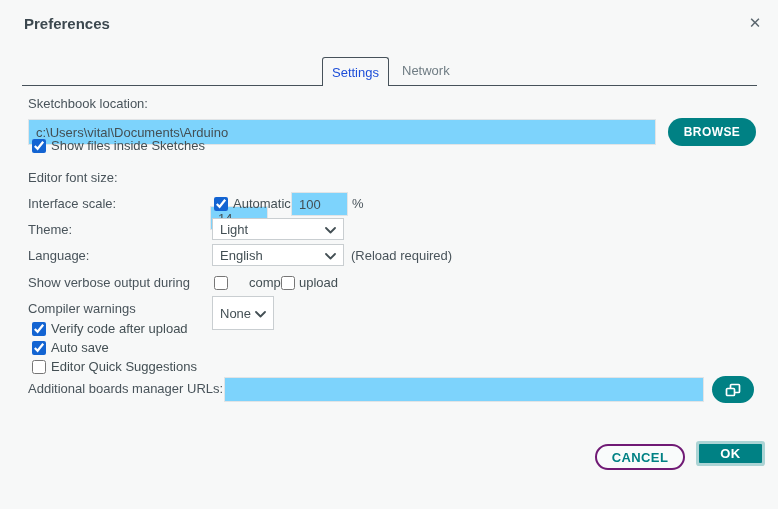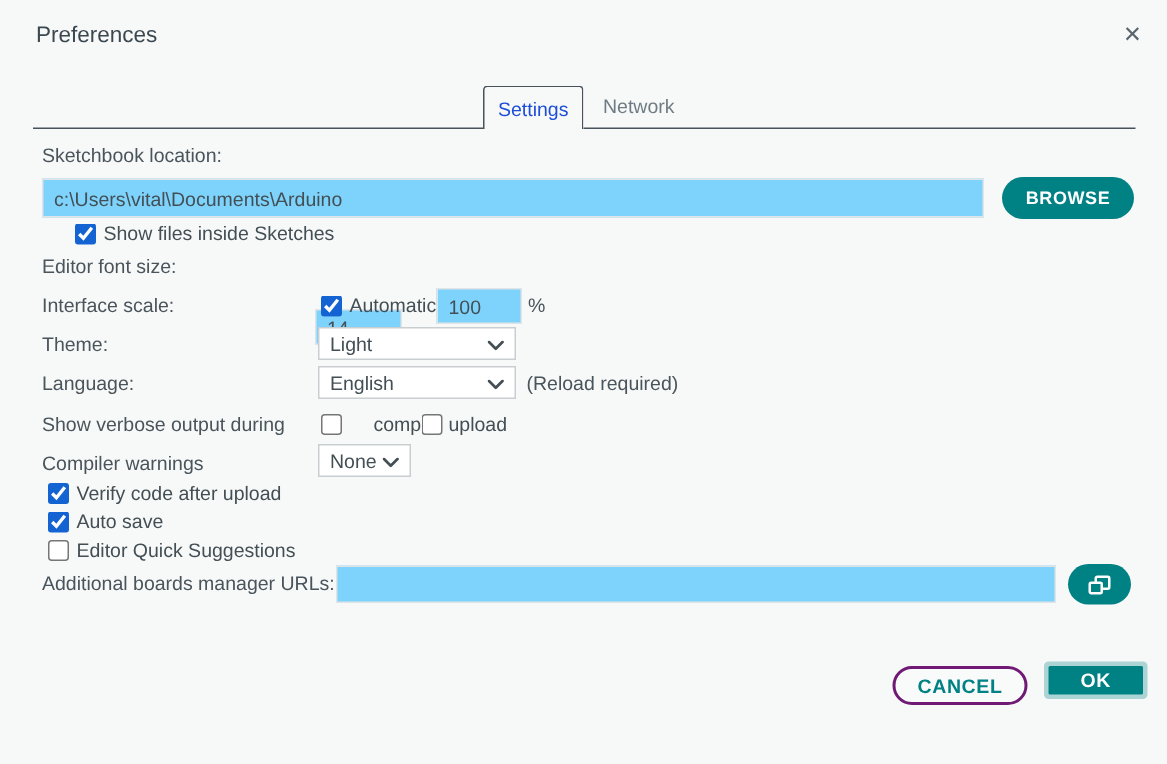--- a/index.html
+++ b/index.html
@@ -3,21 +3,21 @@
 <meta charset="utf-8">
 <style>
   html,body{margin:0;padding:0;}
   body{
     width:778px;height:509px;overflow:hidden;
     background:#f7f8f8;color:#434f54;
     font-family:"Liberation Sans",sans-serif;font-size:13px;
   }
   .dialog{position:relative;width:778px;height:509px;}
   .abs{position:absolute;}
-  .title{font-size:15px;font-weight:400;color:#3c484f;}
+  .title{font-size:15px;font-weight:700;color:#3c484f;}
   .close{width:22px;height:22px;display:flex;align-items:center;justify-content:center;
     color:#5a666e;font-size:15px;cursor:pointer;}
   .tab{box-sizing:border-box;display:flex;align-items:center;justify-content:center;
     border:1px solid #47525a;border-bottom:none;border-radius:3px 3px 0 0;
     background:#f7f8f8;font-size:13px;color:#1d4ed8;z-index:2;}
   .tab-inactive{color:#6f7c83;font-size:13px;cursor:pointer;}
   .hline{height:1px;background:#47525a;}
   .lbl{font-size:13px;color:#49545b;white-space:nowrap;}
   .note{font-size:13px;color:#49545b;}
   input[type=text]{
@@ -57,21 +57,21 @@
     <span>Settings</span>
   </div>
   <div class="abs tab-inactive" style="left:402px;top:63px;">Network</div>
   <div class="abs hline" style="left:22px;top:85px;width:300px;"></div>
   <div class="abs hline" style="left:389px;top:85px;width:368px;"></div>
 
   <div class="abs lbl" style="left:28px;top:96px;">Sketchbook location:</div>
   <input type="text" style="left: 28px; top: 119px; width: 628px; height: 26px;" value="c:\Users\vital\Documents\Arduino">
   <button class="btn-primary" style="left:668px;top:118px;width:88px;height:28px;border-radius:14px;font-size:12px;">BROWSE</button>
 
-  <label class="cbrow" style="left:32px;top:147px;margin-left:18px;">
+  <label class="cbrow" style="left:32px;top:137px;">
     <input type="checkbox" checked="" style="">
     <span>Show files inside Sketches</span>
   </label>
 
   <div class="abs lbl" style="left:28px;top:170px;">Editor font size:</div>
   <input type="text" style="left: 210px; top: 166px; width: 58px; height: 24px; margin-top: 40px;" value="14">
 
   <div class="abs lbl" style="left:28px;top:196px;">Interface scale:</div>
   <label class="cbrow" style="left:214px;top:195px;">
     <input type="checkbox" checked="" style="">
@@ -101,21 +101,21 @@
   <label class="cbrow" style="left:214px;top:274px;gap:21px;">
     <input type="checkbox" style="">
     <span>compile</span>
   </label>
   <label class="cbrow" style="left:281px;top:274px;gap:4px;">
     <input type="checkbox" style="">
     <span>upload</span>
   </label>
 
   <div class="abs lbl" style="left:28px;top:301px;">Compiler warnings</div>
-  <div class="select" style="left:212px;top:296px;width:62px;height:22px;">
+  <div class="select" style="left:212px;top:296px;width:62px;height:34px;">
     <span>None</span>
     <span><svg width="11" height="7" viewBox="0 0 11 7">
           <polyline points="1,1 5.5,5.5 10,1" fill="none" stroke="#434f54" stroke-width="1.8" stroke-linecap="round" stroke-linejoin="round"></polyline>
         </svg></span>
   </div>
 
   <label class="cbrow" style="left:32px;top:320px;">
     <input type="checkbox" checked="" style="">
     <span>Verify code after upload</span>
   </label>

